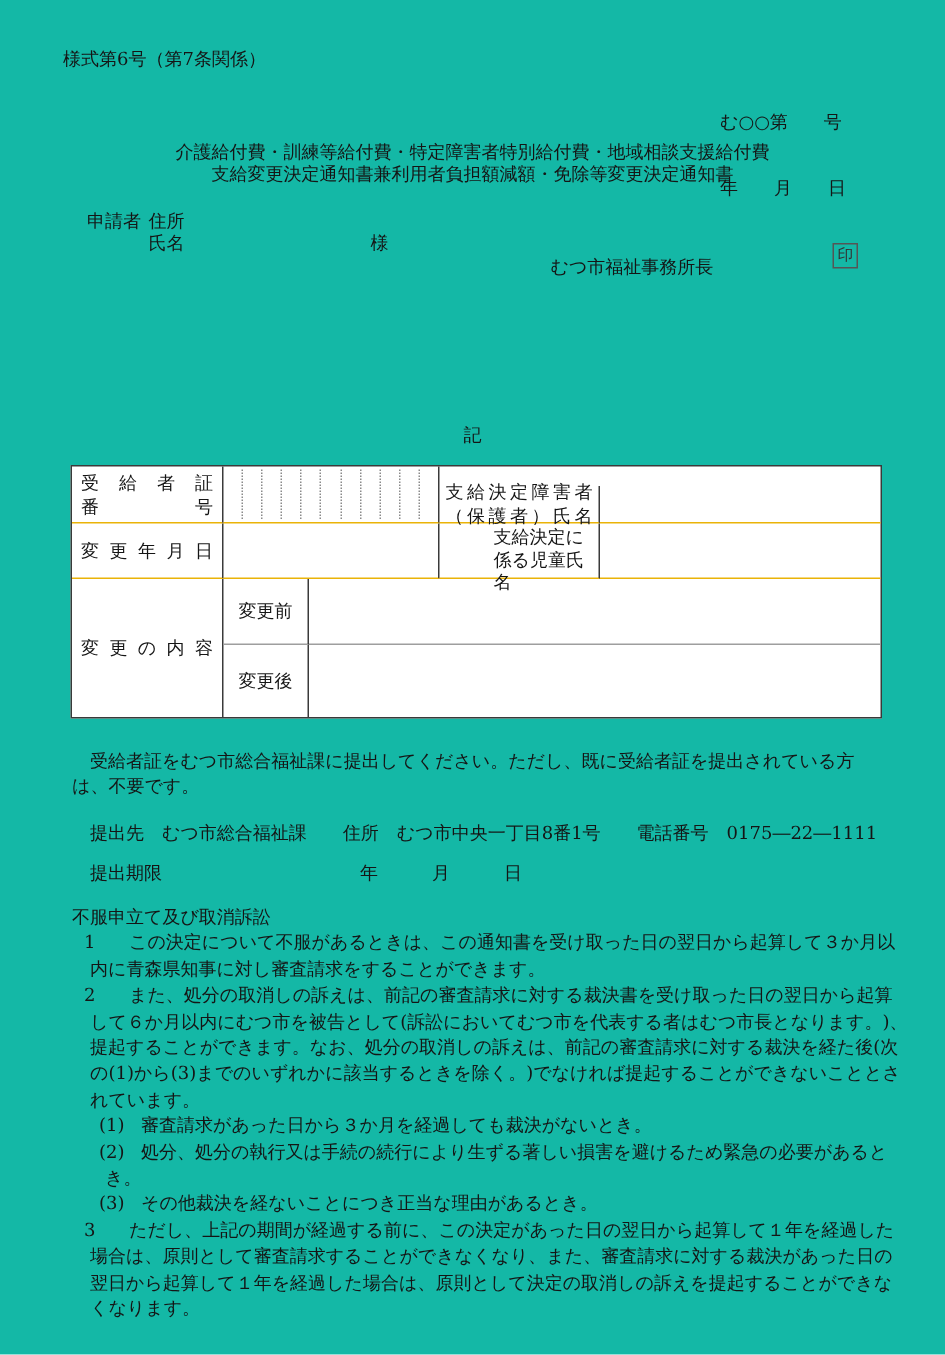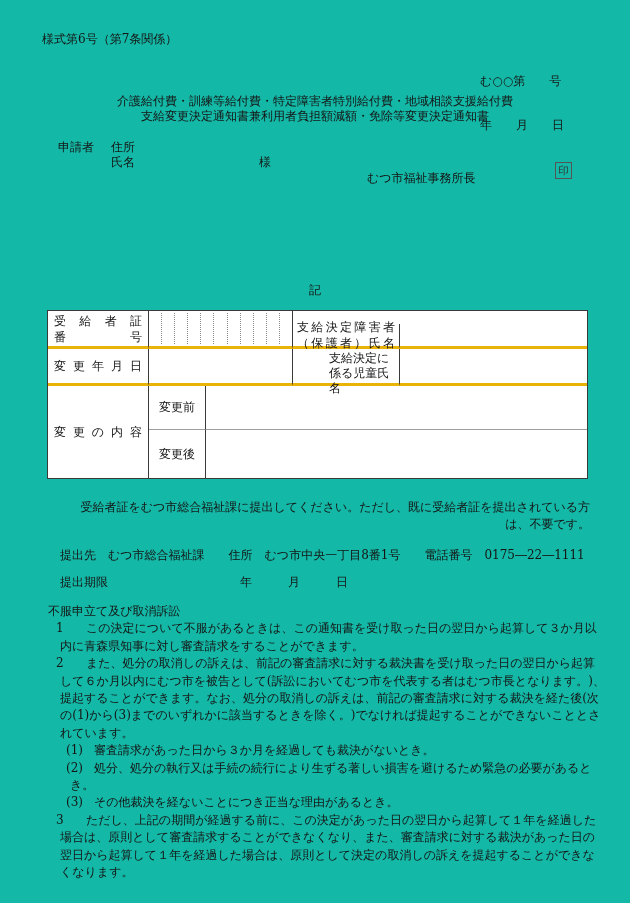--- a/index.html
+++ b/index.html
@@ -12,54 +12,54 @@
     font-size:12px;
     overflow:hidden;
   }
   .abs{position:absolute;}
 
   .form-id{left:42px;top:31px;}
   .refblock{left:480px;top:45px;line-height:14.5px;white-space:pre;}
   .doc-title{left:0;top:94px;width:630px;text-align:center;line-height:14.5px;}
 
   .addr-row{left:58px;top:140px;line-height:15px;display:flex;justify-content:flex-end;}
-  .addr-labels{margin-left:17px;}
+  .addr-labels{margin-left:5px;}
   .honorific{margin-left:124px;}
   .issuer{left:327px;top:170px;margin-left:40px;}
   .seal{
     left:555px;top:162px;width:15px;height:15px;
     border:1px solid #555;
     font-size:10.5px;line-height:15px;text-align:center;color:#333;
   }
 
   .main-para{left:42px;top:198px;width:546px;line-height:14.6px;text-align:justify;}
   .ki{left:0;top:282px;width:630px;text-align:center;}
 
   
   .ftable{
     left:47px;top:310px;
     display:grid;
     grid-template-columns:101px 57px 87px 107px 187px;
     grid-template-rows:38px 37px 44px 48px;
     border:1px solid #3a3a3a;
     background:#fff;
   }
-  .cell{box-sizing:border-box;border-right:1px solid #3a3a3a;border-bottom:3px solid #eab308;
+  .cell{box-sizing:border-box;border-right:1px solid #3a3a3a;border-bottom:1px solid #eab308;
         display:flex;flex-direction:column;justify-content:center;}
   .cell.noR{border-right:none;}
   .cell.noB{border-bottom:none;}
   .cell.greyB{border-bottom:1px solid #9e9e9e;}
   .jline{display:block;text-align:justify;text-align-last:justify;padding:0 6px;line-height:16px;}
   .plain{padding:2px 4px;line-height:15px;margin-left:32px;}
   .centered{text-align:center;}
   .slots{display:flex;align-self:stretch;flex:1;margin:2px 0;}
   .slot{flex:1;border-right:1px dotted #8a8a8a;}
   .slot:last-child{border-right:none;}
 
-  .submit-note{left:48px;top:499px;width:542px;line-height:17.2px;text-align:right;}
+  .submit-note{left:48px;top:499px;width:542px;line-height:17.2px;}
   .submit-line{left:60px;top:547px;white-space:pre;}
   .deadline-line{left:60px;top:574px;white-space:pre;}
 
   .appeal{left:48px;top:603px;width:560px;line-height:17.4px;}
   .appeal-items{margin-left:8px;width:550px;}
   .li{margin:0;padding-left:4px;text-indent:-4px;}
   .num{display:inline-block;width:30px;text-indent:0;}
   .sublist{margin-left:10px;}
   .subnum{display:inline-block;width:28px;text-indent:0;}
 </style>

